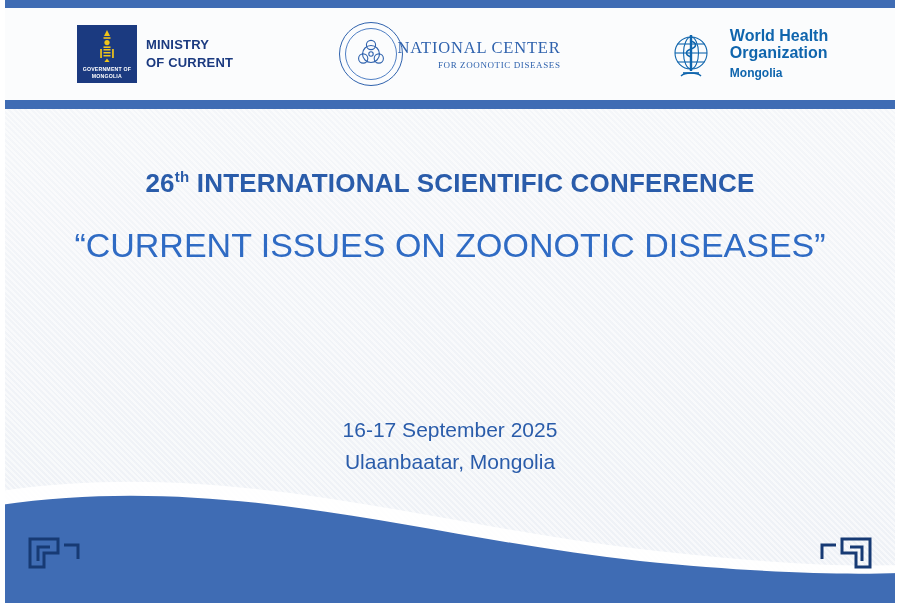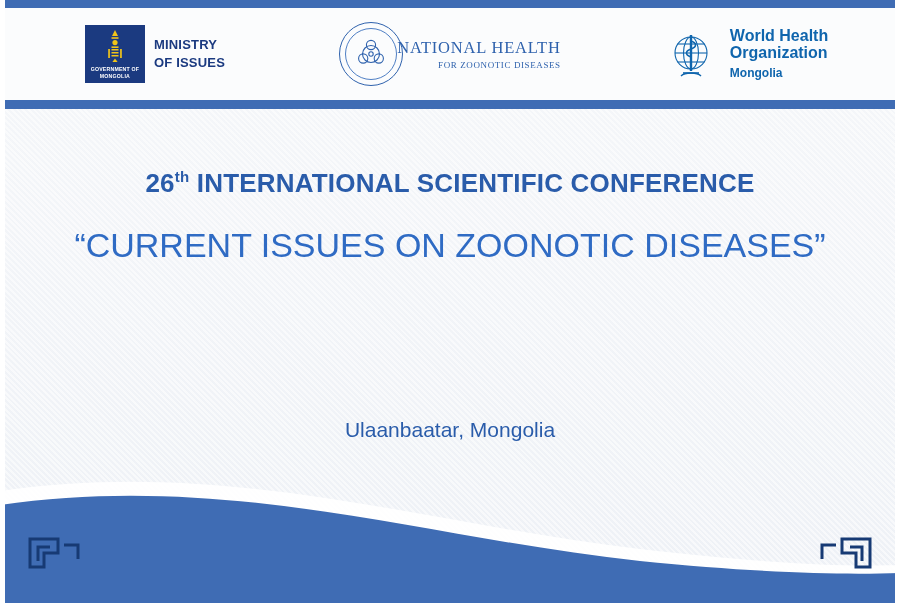--- a/index.html
+++ b/index.html
@@ -270,40 +270,40 @@
               </g>
             </svg>
           </div>
           <div class="moh-gov-text">
             <span>GOVERNMENT OF</span><br>
             <span>MONGOLIA</span>
           </div>
         </div>
         <div class="moh-label">
           <div>MINISTRY</div>
-          <div>OF ISSUES</div>
+          <div>OF CURRENT</div>
         </div>
       </div>
     </div>
 
     <div class="logo-slot">
       <div class="nczd">
         <div class="nczd-seal">
           <svg width="44" height="44" viewBox="0 0 44 44" xmlns="http://www.w3.org/2000/svg">
             <g fill="none" stroke="#2f62ad" stroke-width="1.1">
               <circle cx="22" cy="22" r="8.5"></circle>
               <circle cx="22" cy="13" r="4.6"></circle>
               <circle cx="14.2" cy="26.5" r="4.6"></circle>
               <circle cx="29.8" cy="26.5" r="4.6"></circle>
               <circle cx="22" cy="22" r="2.2"></circle>
             </g>
           </svg>
         </div>
         <div class="nczd-text">
-          <div class="nczd-main">NATIONAL HEALTH</div>
+          <div class="nczd-main">NATIONAL CENTER</div>
           <div class="nczd-sub">FOR ZOONOTIC DISEASES</div>
         </div>
       </div>
     </div>
 
     <div class="logo-slot">
       <div class="who">
         <div class="who-emblem">
           <svg width="54" height="54" viewBox="0 0 54 54" xmlns="http://www.w3.org/2000/svg">
             <g stroke="#0f65ad" fill="none" stroke-width="1.1">
@@ -334,20 +334,21 @@
 
     <div class="title-block">
       <div class="conf-line">
         <span>26</span><sup>th</sup>
         <span>INTERNATIONAL SCIENTIFIC CONFERENCE</span>
       </div>
       <div class="conf-theme">“CURRENT ISSUES ON ZOONOTIC DISEASES”</div>
     </div>
 
     <div class="meta-block">
+      <div>16-17 September 2025</div>
       <div>Ulaanbaatar, Mongolia</div>
     </div>
 
     <svg class="wave" viewBox="0 0 900 140" preserveAspectRatio="none" xmlns="http://www.w3.org/2000/svg">
       <path d="M0,28 C230,-6 430,62 640,86 C760,100 840,104 900,102 L900,140 L0,140 Z" fill="#ffffff" opacity="0.9"></path>
       <path d="M0,42 C230,8 430,76 640,98 C760,110 840,112 900,110 L900,140 L0,140 Z" fill="#3f6cb4"></path>
     </svg>
 
     <div class="corner-knot left">
       <svg width="74" height="58" viewBox="0 0 74 58" xmlns="http://www.w3.org/2000/svg">

